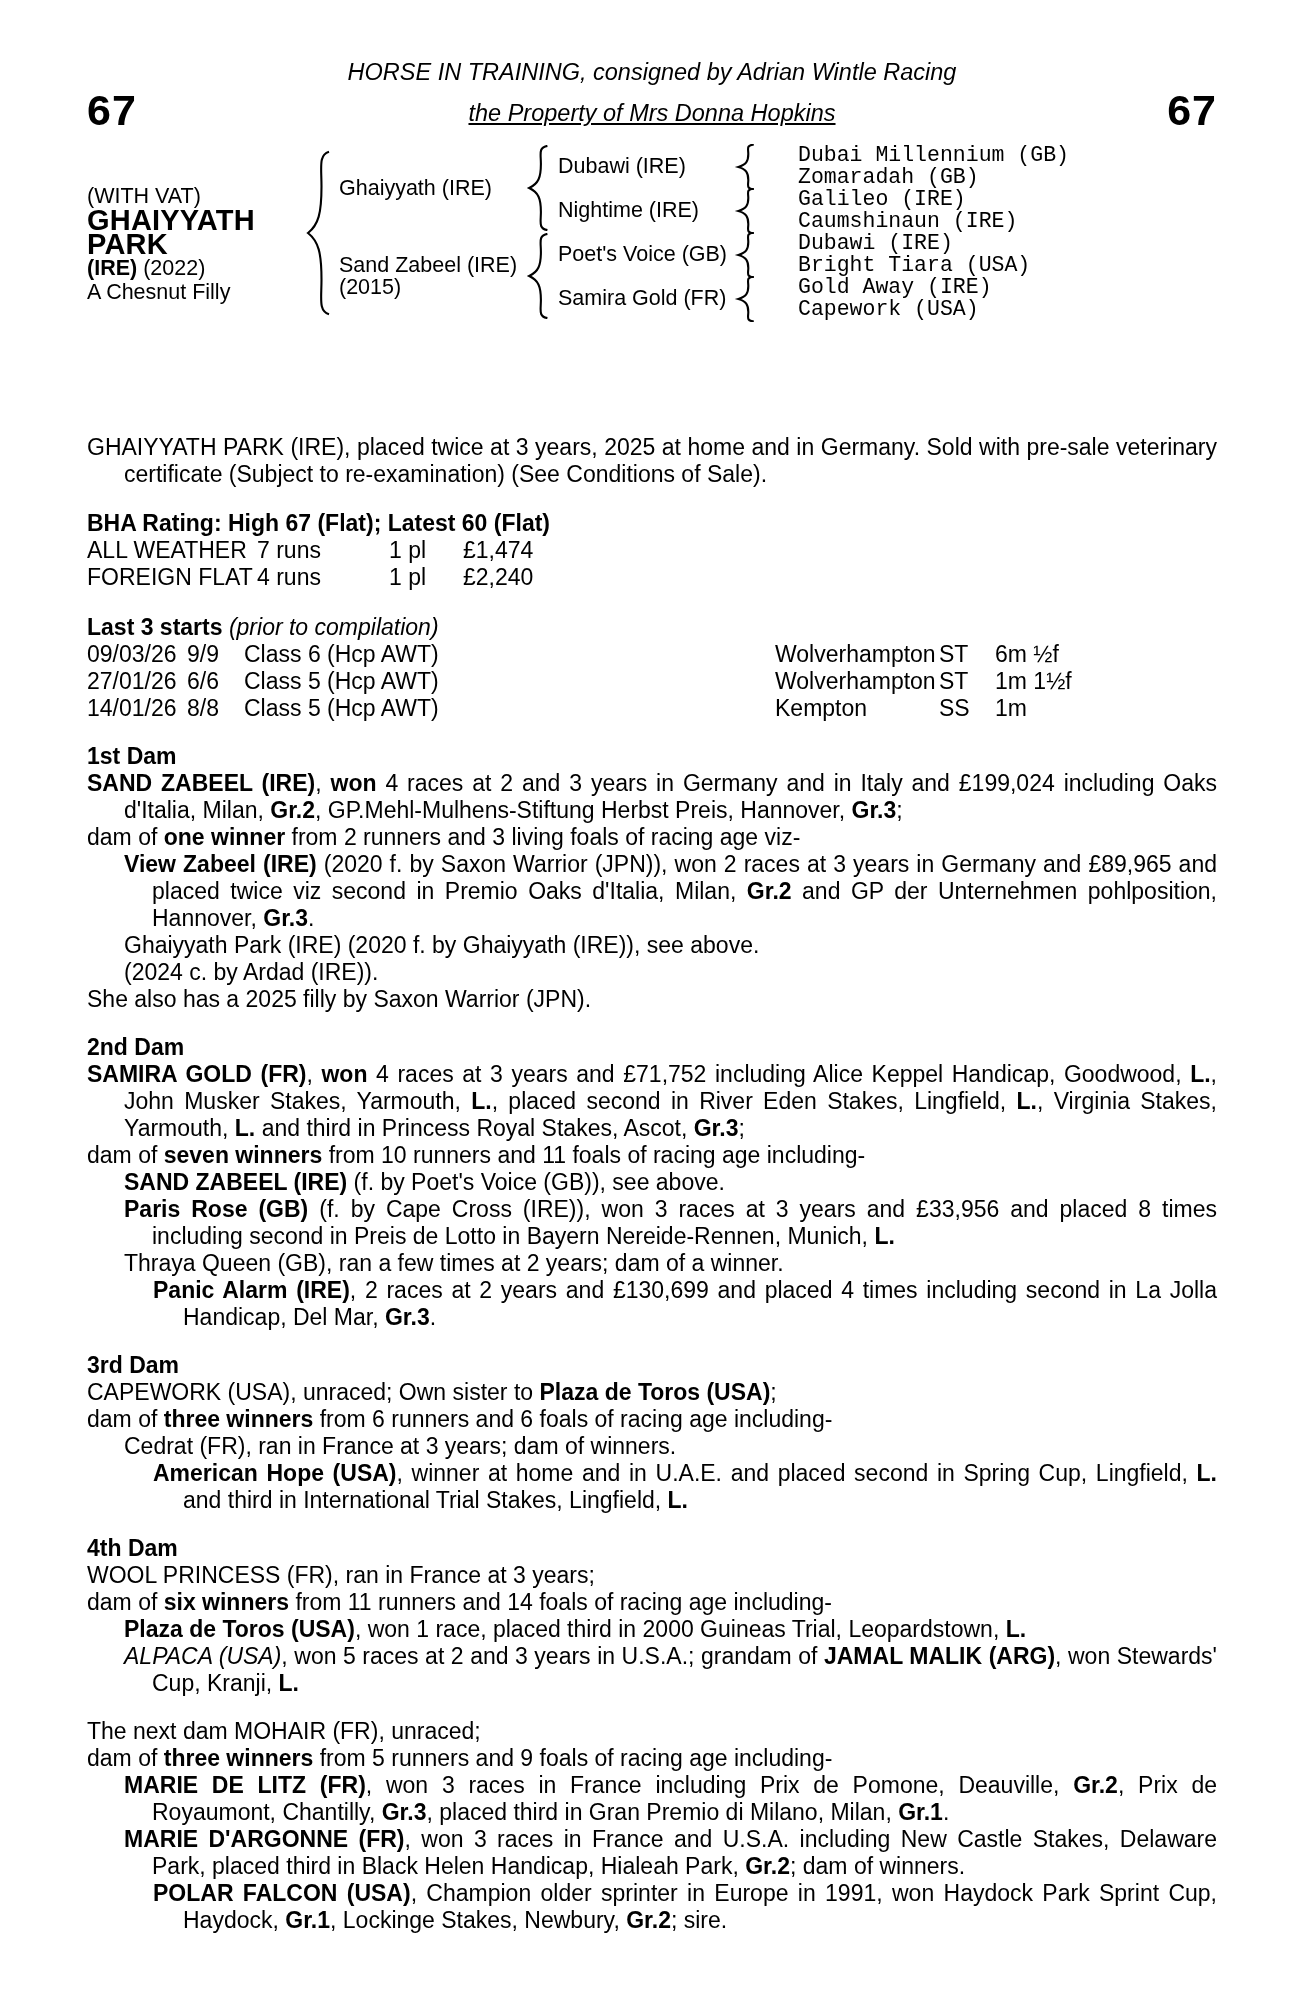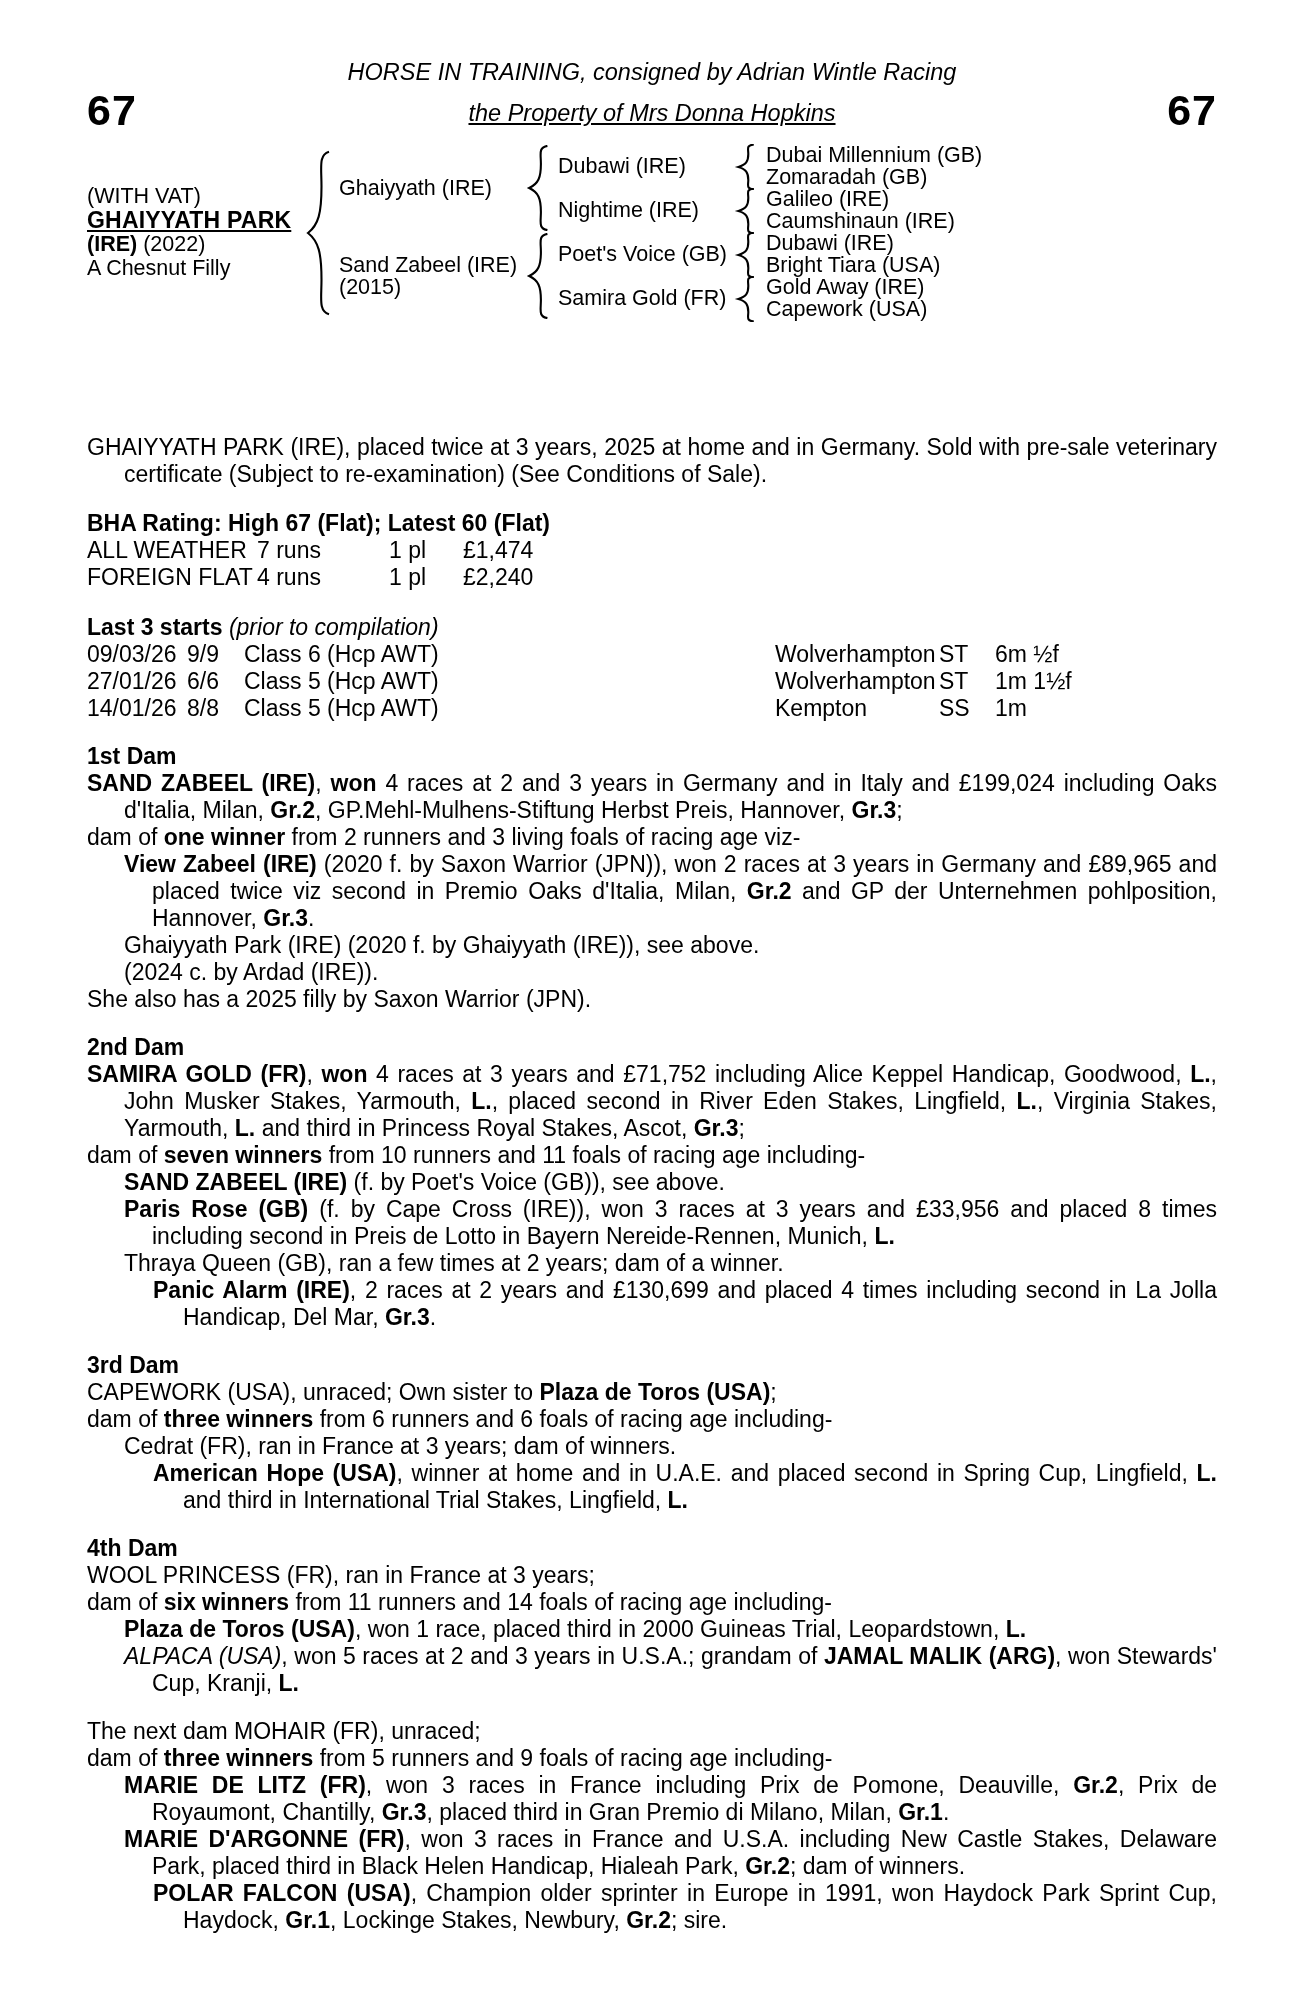--- a/index.html
+++ b/index.html
@@ -16,27 +16,27 @@
   
   .titleline { text-align:center; font-style:italic; font-size:23.5px; line-height:32px; }
   .lotrow { display:flex; align-items:flex-end; margin-top:2px; }
   .lot { font-size:43px; font-weight:700; line-height:40px; letter-spacing:1px; }
   .property { flex:1; text-align:center; font-style:italic; font-size:23.5px; line-height:34px;text-decoration:underline; }
 
   
   .pedigree { position:relative; height:178px; margin-top:14px; font-size:21.5px; }
   .ped { position:absolute; white-space:nowrap; line-height:22px; }
   .info { left:0; top:40px; width:215px; line-height:24px; white-space:normal; }
-  .hname { font-weight:700; font-size:23px; letter-spacing:0.2px;text-decoration:underline; }
+  .hname { font-weight:700; font-size:29px; letter-spacing:0.2px; }
   .g1a { left:252px; top:33px; }
   .g1b { left:252px; top:110px; }
   .g2 { left:471px; }
   .g2host > div:nth-of-type(1){ top:11px; } .g2host > div:nth-of-type(2){ top:55px; }
   .g2host > div:nth-of-type(3){ top:99px; } .g2host > div:nth-of-type(4){ top:143px; }
-  .g3 { left:679px; }
+  .g3 { left:711px;font-family:Liberation Mono, monospace; }
   .g3host > div:nth-of-type(1){ top:0; }    .g3host > div:nth-of-type(2){ top:22px; }
   .g3host > div:nth-of-type(3){ top:44px; } .g3host > div:nth-of-type(4){ top:66px; }
   .g3host > div:nth-of-type(5){ top:88px; } .g3host > div:nth-of-type(6){ top:110px; }
   .g3host > div:nth-of-type(7){ top:132px; }.g3host > div:nth-of-type(8){ top:154px; }
   .brace { position:absolute; }
 
   
   .summary { margin-top:112px; }
   .para { text-align:justify; }
   .p0 { padding-left:37px; text-indent:-37px; }

